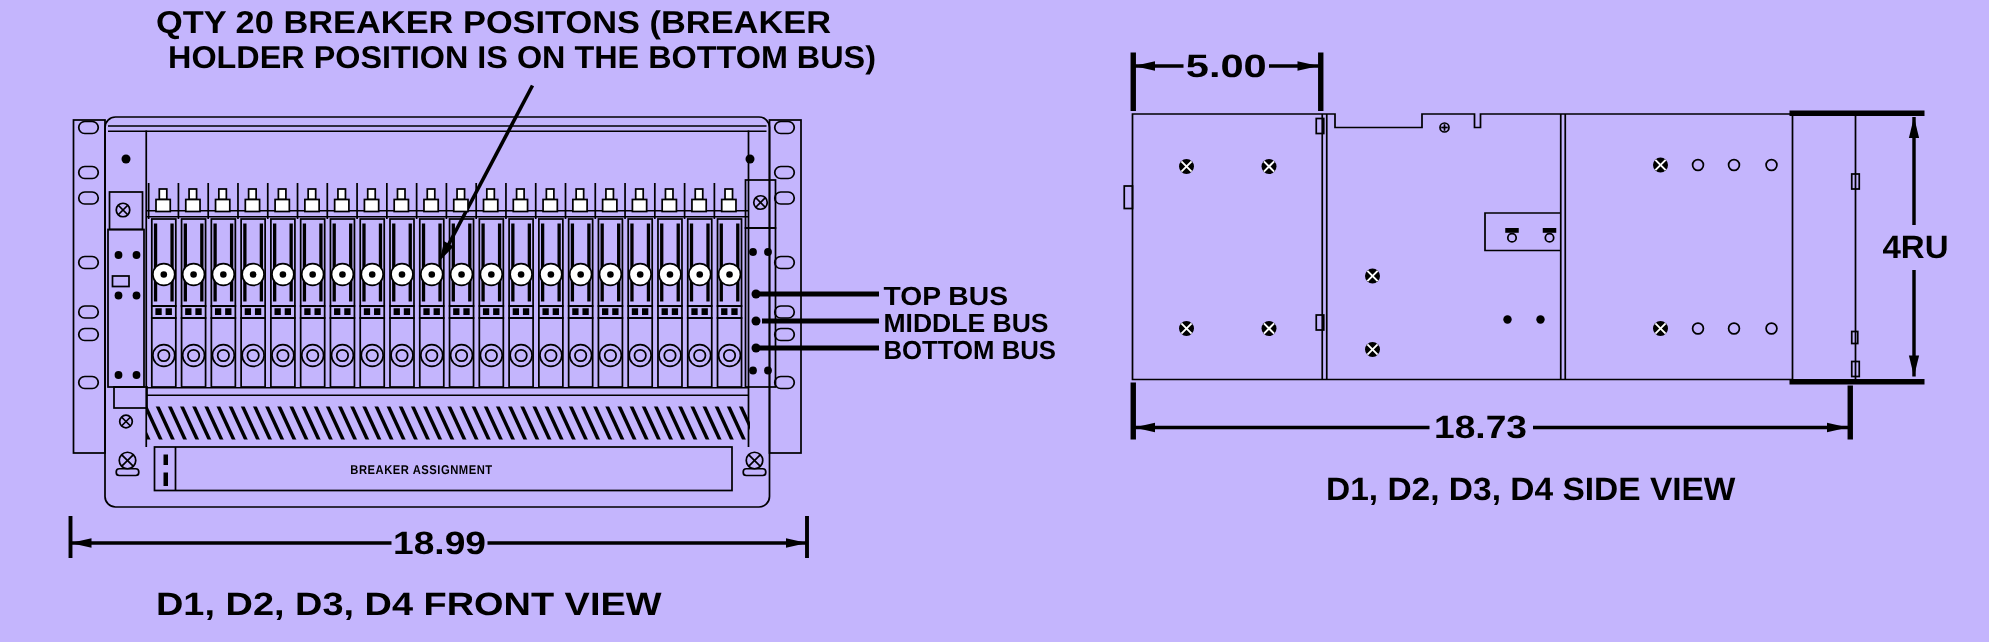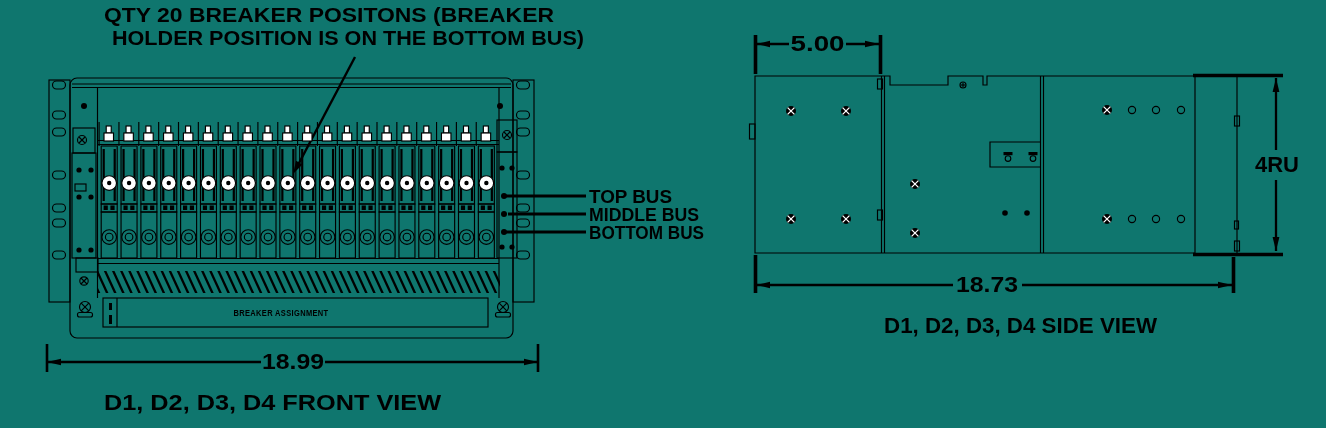--- a/index.html
+++ b/index.html
@@ -1,16 +1,16 @@
 <!DOCTYPE html>
 <html><head>
 <meta charset="utf-8">
 <style>
   html,body{margin:0;padding:0;background:#ffffff;}
-  .canvas{position:relative;width:1326px;height:428px;background:#0f766e;overflow:hidden;}
+  .canvas{position:relative;width:1326px;height:428px;background:#c4b5fd;overflow:hidden;}
   svg{position:absolute;left:0;top:0;}
   .ln{fill:none;stroke:#000;stroke-width:1.15px;}
   .lnr{fill:#fff;stroke:#000;stroke-width:1.15px;}
   .ln2{fill:none;stroke:#000;stroke-width:2.3px;}
   .ln3{fill:none;stroke:#000;stroke-width:3.2px;}
   .ext{fill:none;stroke:#000;stroke-width:3.6px;}
   .ext2{fill:none;stroke:#000;stroke-width:2.6px;}
   .fil{fill:#000;stroke:none;}
   .wln{fill:none;stroke:#fff;stroke-width:1.3px;}
   text{font-family:"Liberation Sans","DejaVu Sans",sans-serif;font-weight:bold;fill:#000;}

